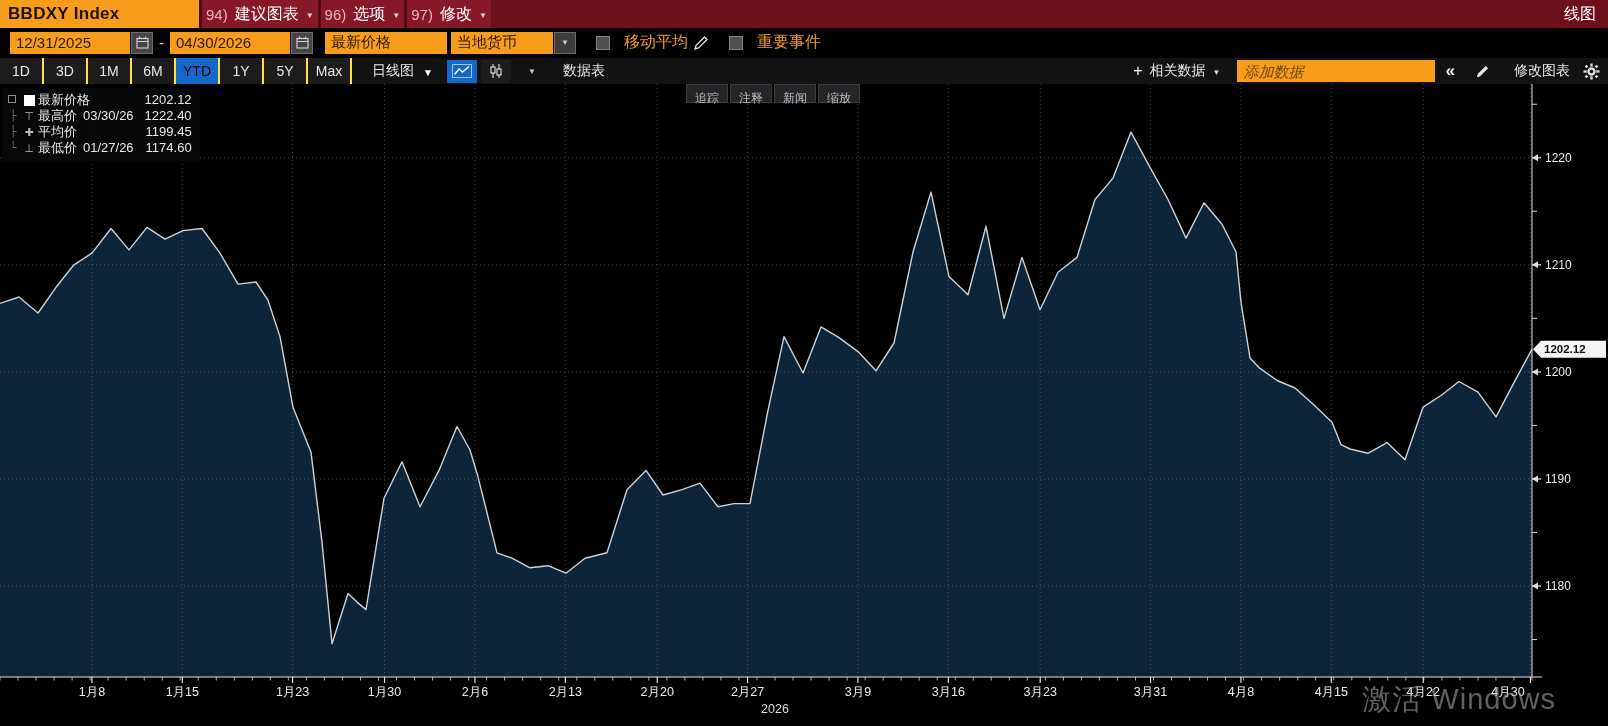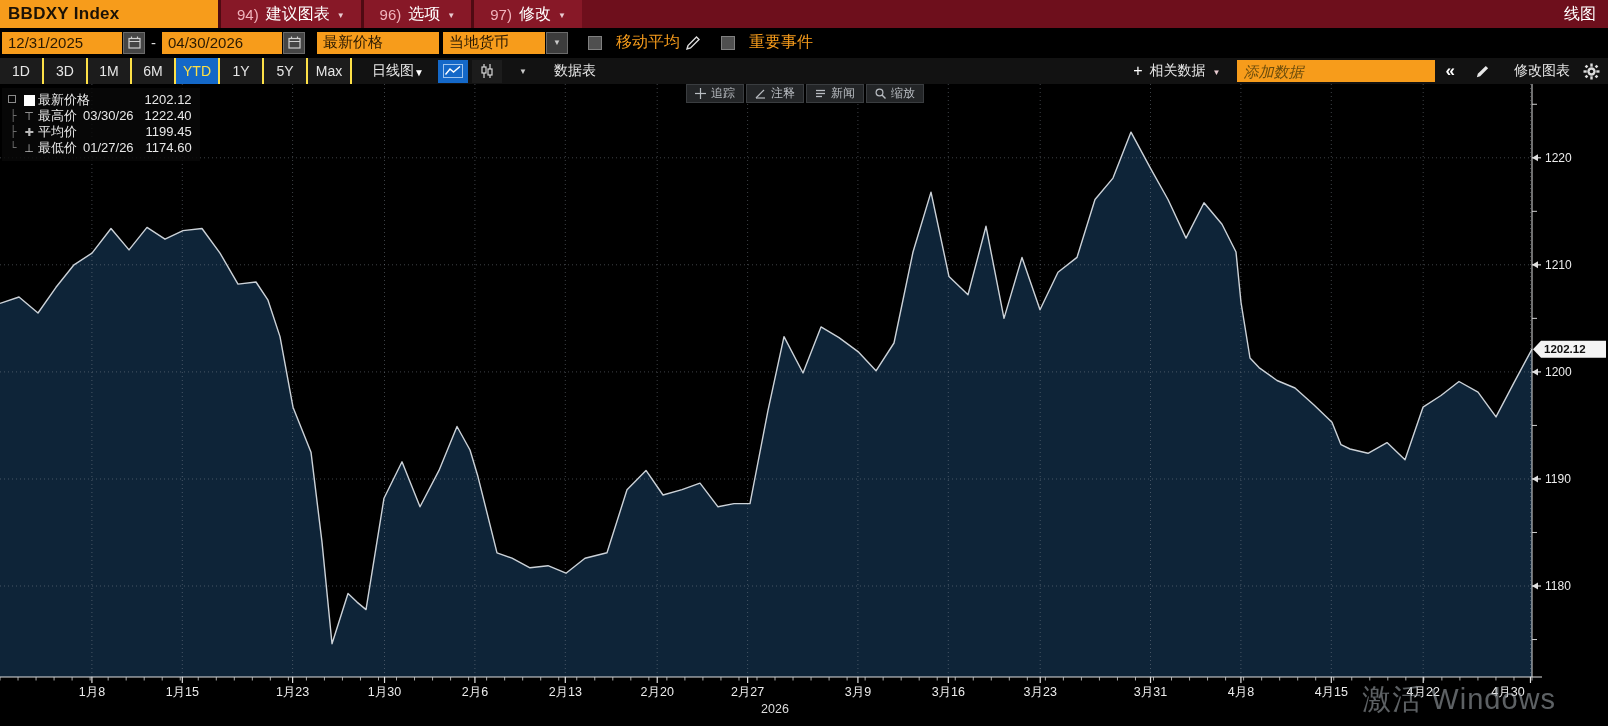--- a/index.html
+++ b/index.html
@@ -1,50 +1,50 @@
 <!DOCTYPE html>
 <html><head>
 <meta charset="utf-8">
 <style>
   html,body{margin:0;padding:0;background:#000;width:1608px;height:726px;overflow:hidden;
     font-family:"Liberation Sans","DejaVu Sans",sans-serif;-webkit-font-smoothing:antialiased;}
   *{box-sizing:border-box;}
 
   
   .titlebar{height:28px;background:#6e0f1c;display:flex;align-items:stretch;}
-  .ticker-field{width:218px;background:#f79c1b;color:#1c1206;font-size:17px;font-weight:bold;
+  .ticker-field{width:199px;background:#f79c1b;color:#1c1206;font-size:17px;font-weight:bold;
     display:flex;align-items:center;padding:0 8px;letter-spacing:.3px;}
   .menu-btn{background:#871827;border-left:3px solid #4f0a12;display:flex;align-items:center;
-    gap:7px;padding:0 16px;color:#fff;font-size:16px;cursor:pointer;}
+    gap:7px;padding:0 4px;color:#fff;font-size:16px;cursor:pointer;}
   .menu-num{color:#f0b3bc;font-size:15px;}
   .caret{font-size:8px;color:#e8ccd1;transform:translateY(1px);}
   .tb-spacer{flex:1;}
   .chart-type-label{color:#fff;font-size:16px;display:flex;align-items:center;padding-right:12px;}
 
   
-  .row2{height:29px;background:#000;display:flex;align-items:center;padding-left:2px;}
+  .row2{height:29px;background:#000;display:flex;align-items:center;padding-left:10px;}
   .orange-field{background:#f79c1b;color:#2a1a03;font-size:15px;height:22px;
     display:flex;align-items:center;padding:0 6px;}
   .date-field{width:120px;}
   .mini-btn{width:22px;height:22px;background:#454545;border:1px solid #6b6b6b;
     display:flex;align-items:center;justify-content:center;margin-left:1px;cursor:pointer;}
   .dash{color:#ddd;margin:0 6px;font-size:15px;}
   .pt-field{width:122px;margin-left:12px;}
   .cur-field{width:102px;margin-left:4px;}
   .cur-arrow{color:#c9c9c9;font-size:8px;background:#3c3c3c;}
   .chk{width:14px;height:14px;background:#4f4f4f;border:1px solid #808080;margin-left:20px;cursor:pointer;}
   .chk-label{color:#f79c1b;font-size:16px;margin-left:14px;}
 
   
   .row3{height:27px;background:#121212;display:flex;align-items:center;color:#e6e6e6;
     font-size:14px;border-top:1px solid #000;}
   .range-tab{width:44px;height:27px;line-height:26px;text-align:center;background:#1c1c1c;
     border-right:2px solid #fde047;cursor:pointer;}
-  .range-tab.active{background:#1468c8;color:#fde047;}
-  .period-btn{display:flex;align-items:center;padding:0 12px;margin-left:8px;cursor:pointer;}
+  .range-tab.active{background:#1468c8;color:#000000;}
+  .period-btn{display:flex;align-items:center;gap:9px;padding:0 12px;margin-left:8px;cursor:pointer;}
   .icon-btn{width:30px;height:23px;margin:0 2px;background:#1c1c1c;display:flex;align-items:center;
     justify-content:center;cursor:pointer;}
   .icon-btn.active{background:#1468c8;}
   .small-caret-btn{width:26px;height:23px;display:flex;align-items:center;justify-content:center;
     color:#c9c9c9;font-size:8px;cursor:pointer;margin-left:6px;}
   .table-btn{margin-left:18px;cursor:pointer;}
   .related-btn{display:flex;align-items:center;gap:7px;margin-right:16px;cursor:pointer;}
   .plus-glyph{font-size:16px;color:#fff;}
   .add-input{width:198px;height:22px;background:#f79c1b;border:none;outline:none;
     color:#5d4007;font-size:15px;padding:0 7px;font-family:inherit;font-style:italic;}
@@ -62,22 +62,22 @@
   .lg-row{display:flex;align-items:center;white-space:nowrap;}
   .lg-tree{width:14px;color:#6d6d6d;font-family:"DejaVu Sans Mono",monospace;font-size:11px;text-align:center;}
   .lg-marker{width:18px;display:flex;align-items:center;justify-content:center;color:#b9b9b9;font-size:11px;}
   .lg-sq{width:11px;height:11px;background:#fff;display:inline-block;}
   .lg-collapse{width:8px;height:8px;border:1px solid #8a8a8a;display:inline-block;margin-right:2px;}
   .lg-label{margin-right:6px;}
   .lg-date{margin-right:6px;}
   .lg-val{margin-left:auto;text-align:right;min-width:52px;}
 
   .mini-toolbar{position:absolute;left:686px;top:0;display:flex;gap:2px;}
-  .mini-btn2{display:flex;align-items:center;gap:5px;background:#232527;border:1px solid #3a3d40;
-    color:#b9bdc2;font-size:12px;height:19px;padding:0 8px;cursor:pointer;}
+  .mini-btn2{display:flex;align-items:flex-end;gap:5px;background:#232527;border:1px solid #3a3d40;
+    color:#b9bdc2;font-size:12px;height:19px;padding:0 8px;cursor:pointer;flex-direction:column;}
 
   .watermark{position:absolute;right:52px;bottom:6px;font-size:29px;color:rgba(170,176,182,.55);
     letter-spacing:1px;pointer-events:none;}
   svg text{font-family:"Liberation Sans","DejaVu Sans",sans-serif;}
 </style>
 </head>
 <body>
 
 <div class="titlebar">
   <div class="ticker-field">BBDXY Index</div>

